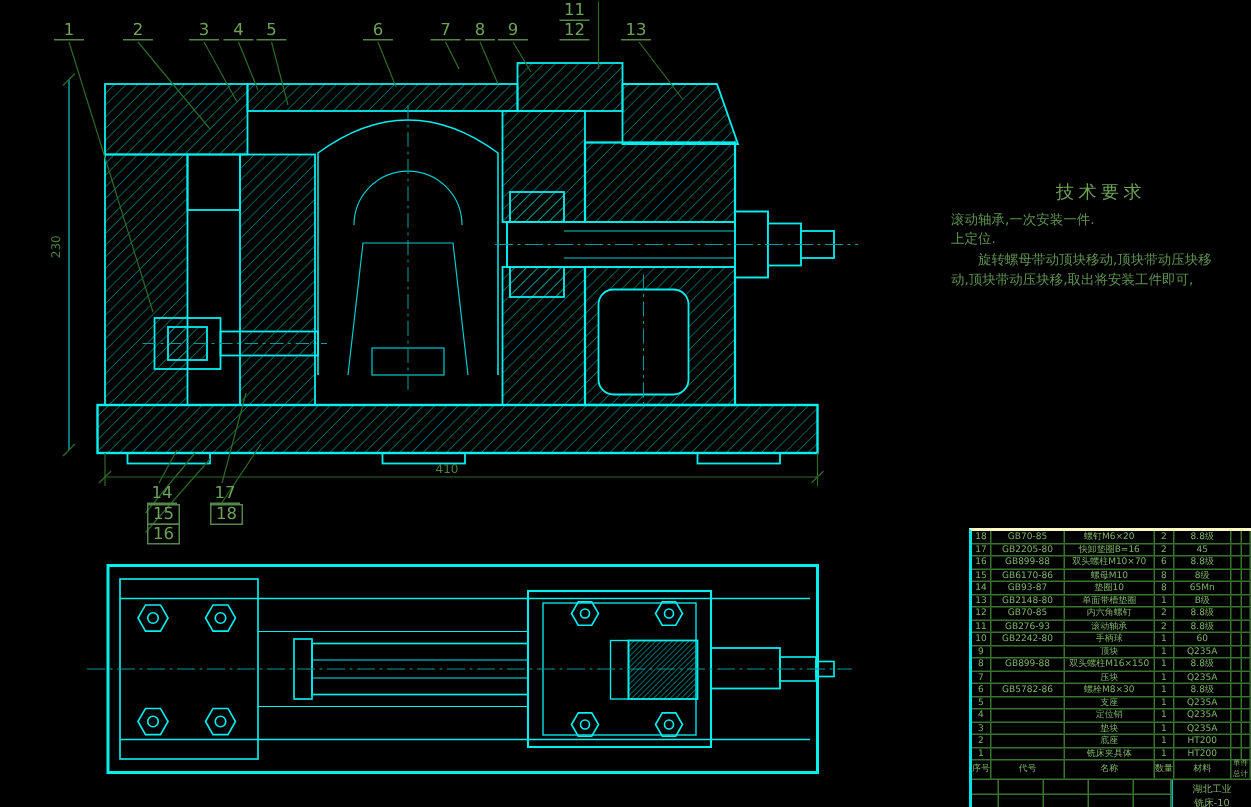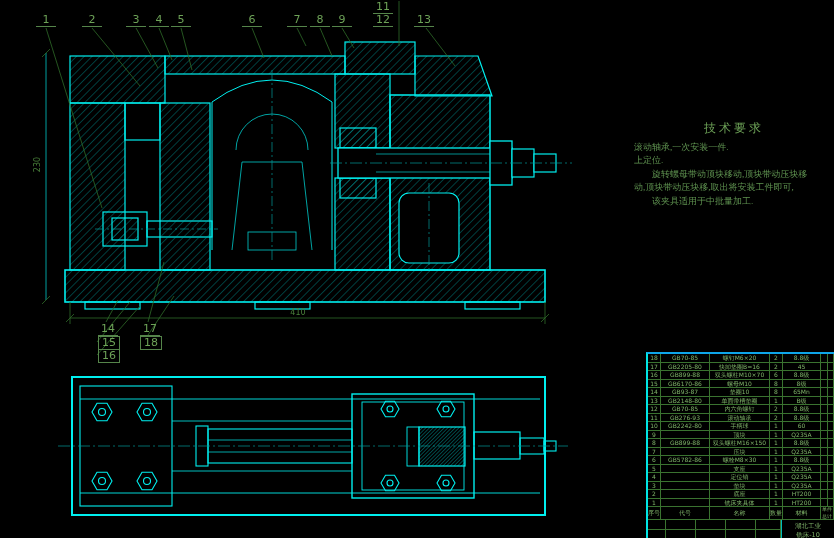--- a/index.html
+++ b/index.html
@@ -5,27 +5,27 @@
   html,body{margin:0;padding:0;background:#000;}
   .canvas{position:relative;width:834px;height:538px;background:#000;overflow:hidden;
           font-family:"DejaVu Sans",sans-serif;}
   svg{position:absolute;left:0;top:0;}
   
   .callout{position:absolute;width:20px;text-align:center;font-size:11px;line-height:12px;
            color:#6da257;border-bottom:1px solid #55854a;}
   .callout.boxed{border:1px solid #55854a;}
   
   .tech{position:absolute;left:634px;top:122px;width:200px;color:#5f9350;font-size:9px;
-        line-height:13.5px;font-family:Liberation Serif, serif;}
+        line-height:13.5px;}
   .tech .t-title{text-align:center;font-size:12px;letter-spacing:3px;color:#6da257;
         margin-bottom:5px;}
   .tech .ln.ind{padding-left:18px;}
   
   .bom-wrap{position:absolute;left:646px;top:352px;width:188px;height:186px;
-            border-left:2px solid #00e5e5;border-top:2px solid #0ea5e9;box-sizing:border-box;}
+            border-left:2px solid #00e5e5;border-top:2px solid #fef9c3;box-sizing:border-box;}
   .bom{display:grid;grid-template-rows:repeat(18,1fr);height:152px;}
   .bom-row{display:grid;grid-template-columns:13px 49px 60px 13px 38px 7px 1fr;
            border-bottom:1px solid #3a7330;box-sizing:border-box;}
   .bom-row .c{border-right:1px solid #3a7330;overflow:hidden;white-space:nowrap;
            font-size:6px;line-height:7.5px;color:#7fb369;text-align:center;}
   .bom-head{display:grid;grid-template-columns:13px 49px 60px 13px 38px 1fr;height:13px;
            border-bottom:1px solid #3a7330;}
   .bom-head .c{border-right:1px solid #3a7330;font-size:6px;line-height:13px;color:#7fb369;
            text-align:center;overflow:hidden;}
   .bom-head .c.wt{font-size:5px;line-height:6.5px;}
@@ -195,21 +195,20 @@
   <div class="callout boxed" style="left:98px;top:349px">16</div>
   <div class="callout" style="left:140px;top:323px">17</div>
   <div class="callout boxed" style="left:140px;top:336px">18</div>
 
   <div class="tech">
     <div class="t-title">技术要求</div>
     <div class="ln">滚动轴承,一次安装一件.</div>
     <div class="ln">上定位.</div>
     <div class="ln ind">旋转螺母带动顶块移动,顶块带动压块移</div>
     <div class="ln">动,顶块带动压块移,取出将安装工件即可,</div>
-    <div class="ln ind">该夹具适用于中批量加工.</div>
   </div>
 
   <div class="bom-wrap">
     <div class="bom">
 
         <div class="bom-row">
           <span class="c">18</span>
           <span class="c">GB70-85</span>
           <span class="c">螺钉M6×20</span>
           <span class="c">2</span>

